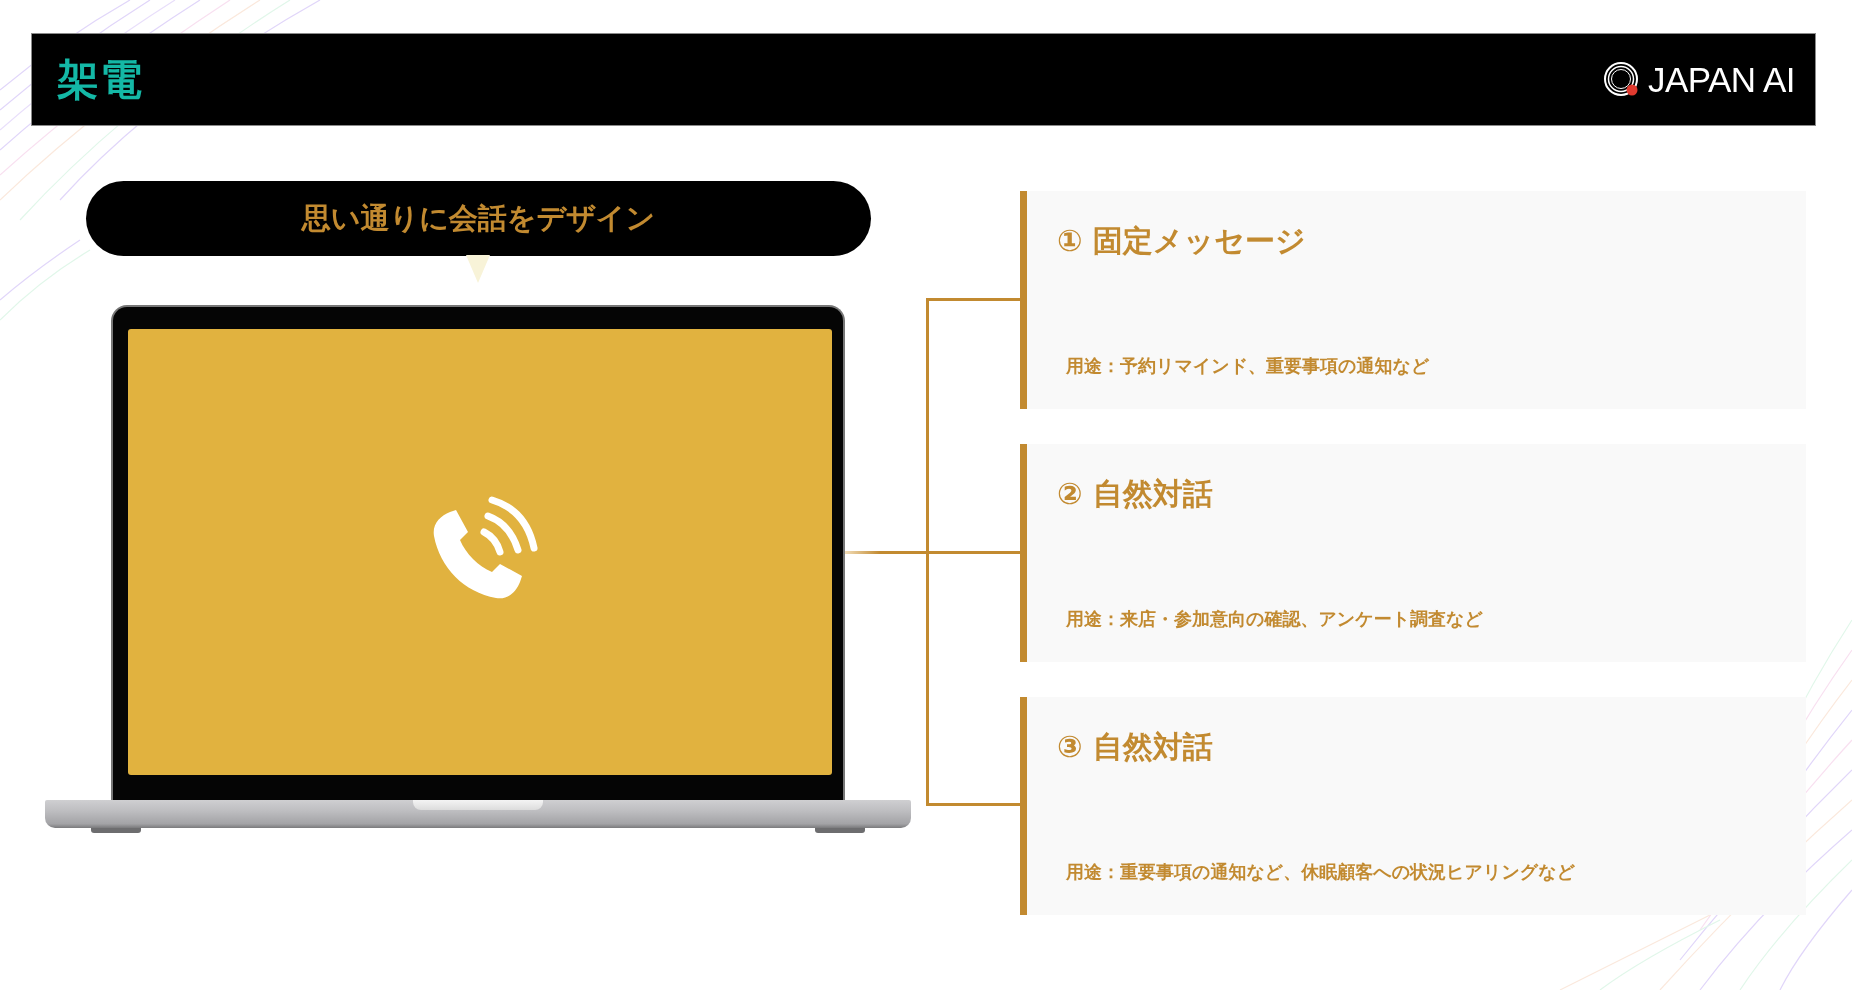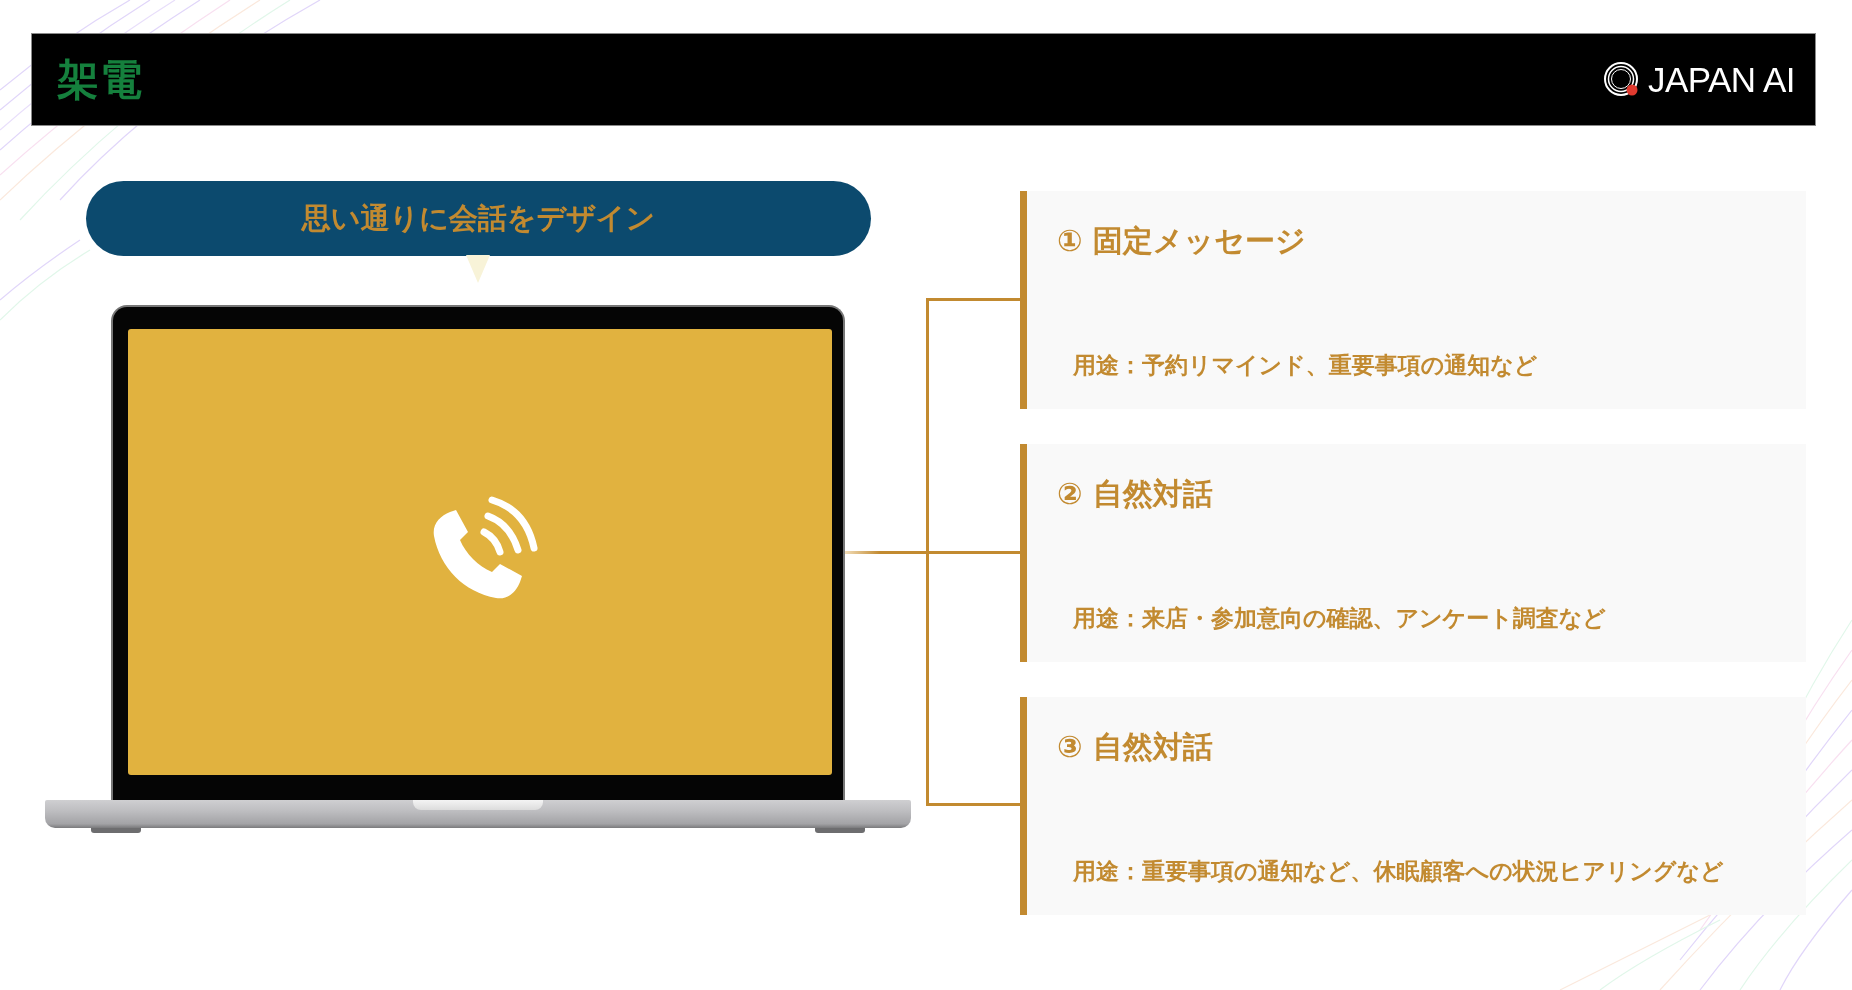--- a/index.html
+++ b/index.html
@@ -6,29 +6,29 @@
   html, body { width: 1852px; height: 990px; background: #ffffff; overflow: hidden; }
   body { position: relative; font-family: "DejaVu Sans", "Liberation Sans", sans-serif; }
 
   .bg-lines { position: absolute; left: 0; top: 0; width: 1852px; height: 990px; pointer-events: none; }
 
   .header {
     position: absolute; left: 31px; top: 33px; width: 1785px; height: 93px;
     background: #000000; border: 1px solid #8a8a8a;
   }
   .header-title {
-    position: absolute; left: 25px; top: 16px; color: #15803d;
+    position: absolute; left: 25px; top: 16px; color: #14b8a6;
     font-size: 42px; font-weight: bold; letter-spacing: 1px; line-height: 60px;
   }
   .logo { position: absolute; right: 20px; top: 26px; height: 40px; display: flex; align-items: center; gap: 6px; }
   .logo-text { color: #ffffff; font-family: "Liberation Sans", sans-serif; font-size: 35px; letter-spacing: -0.5px; }
 
   .bubble {
     position: absolute; left: 86px; top: 181px; width: 785px; height: 75px;
-    background: #0c4a6e; border-radius: 38px;
+    background: #000000; border-radius: 38px;
     display: flex; align-items: center; justify-content: center;
   }
   .bubble-text { color: #c28a30; font-size: 29px; font-weight: bold; }
   .bubble-tail {
     position: absolute; left: 466px; top: 255px; width: 0; height: 0;
     border-left: 12px solid transparent; border-right: 12px solid transparent;
     border-top: 28px solid #f8f3d8;
   }
 
   .laptop-lid {
@@ -60,22 +60,22 @@
   }
   .card-title {
     position: absolute; left: 30px; top: 30px; color: #c28a30;
     font-size: 30px; font-weight: bold; line-height: 40px;
   }
   .card-body {
     position: absolute; left: 30px; top: 88px; width: 720px; color: #3a3a3a;
     font-size: 19px; font-weight: bold; line-height: 29px;
   }
   .card-usage {
-    position: absolute; left: 46px; top: 160px; color: #c28a30;
-    font-size: 23px; font-weight: bold; line-height: 29px;
+    position: absolute; left: 39px; top: 160px; color: #c28a30;
+    font-size: 18px; font-weight: bold; line-height: 29px;
   }
 </style>
 </head>
 <body>
 
 <svg class="bg-lines" viewBox="0 0 1852 990">
   <g fill="none" stroke-width="1.2" opacity="0.55">
     <path d="M0 90 Q60 40 130 0" stroke="#c8b4f5"></path>
     <path d="M0 110 Q70 50 150 0" stroke="#c8b4f5"></path>
     <path d="M0 130 Q80 60 175 0" stroke="#d6c4f7"></path>

